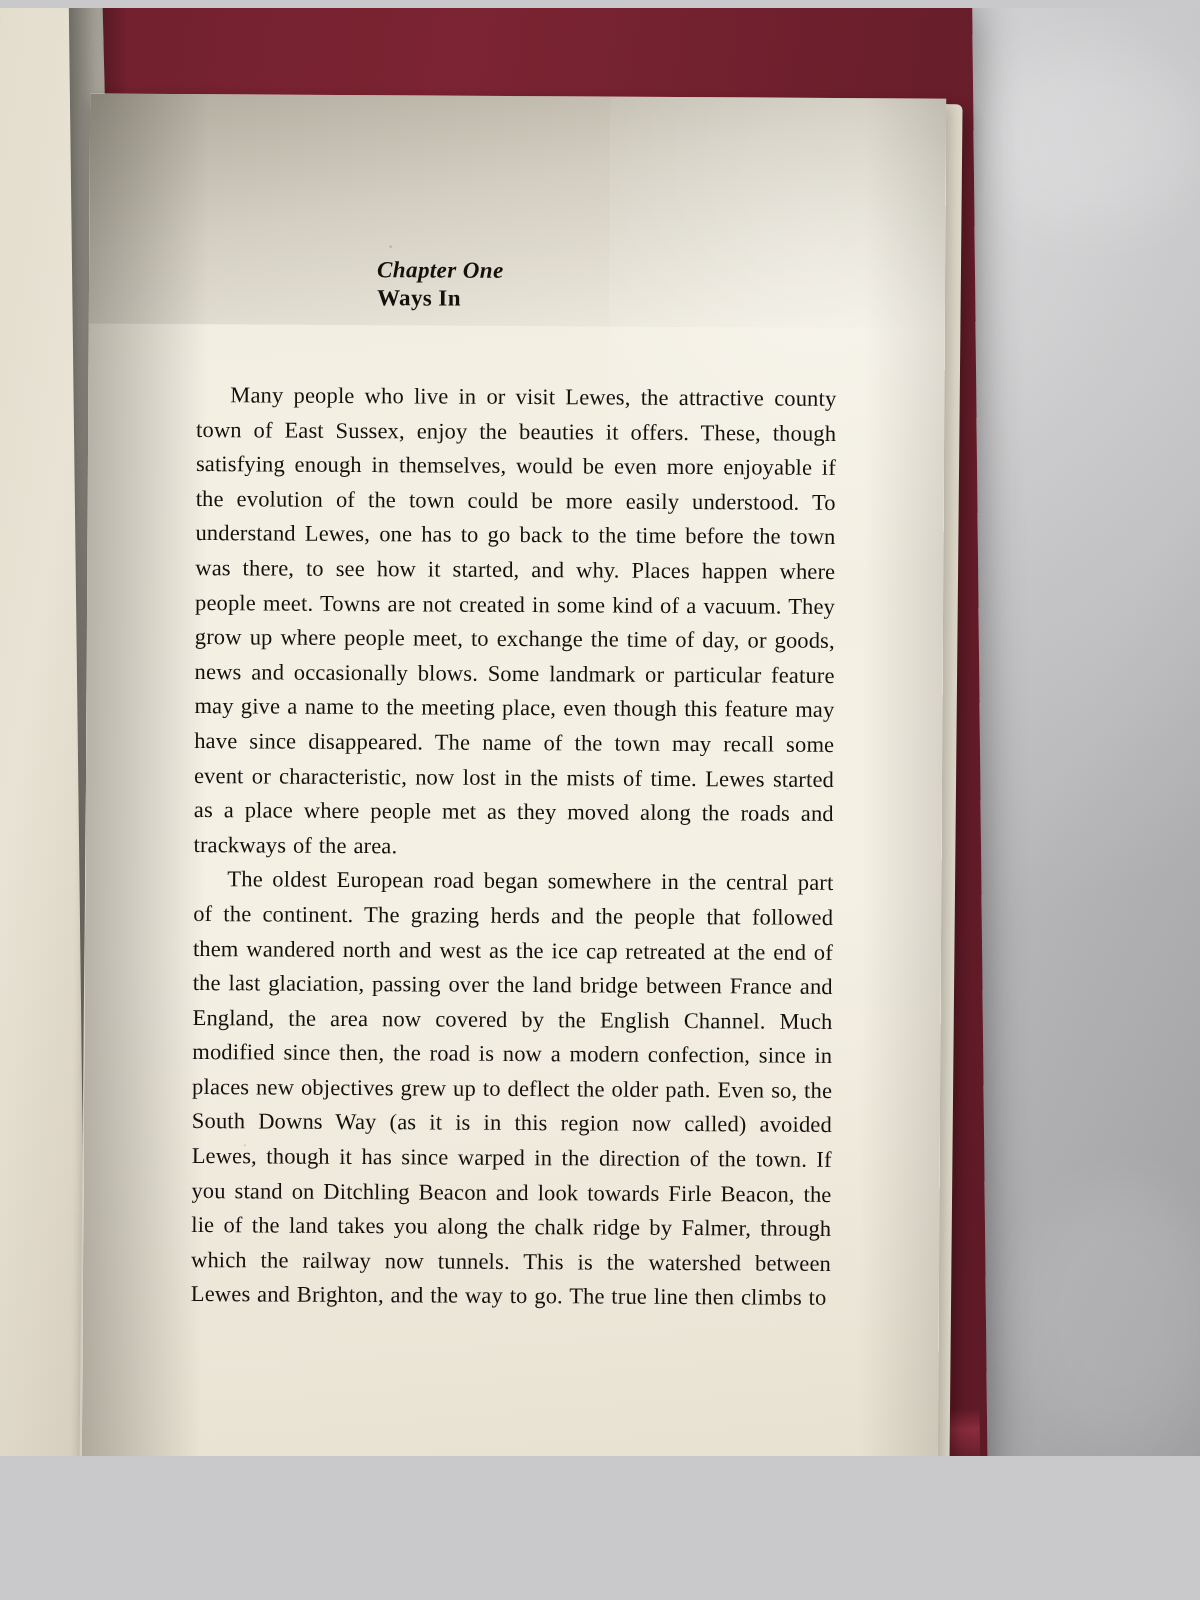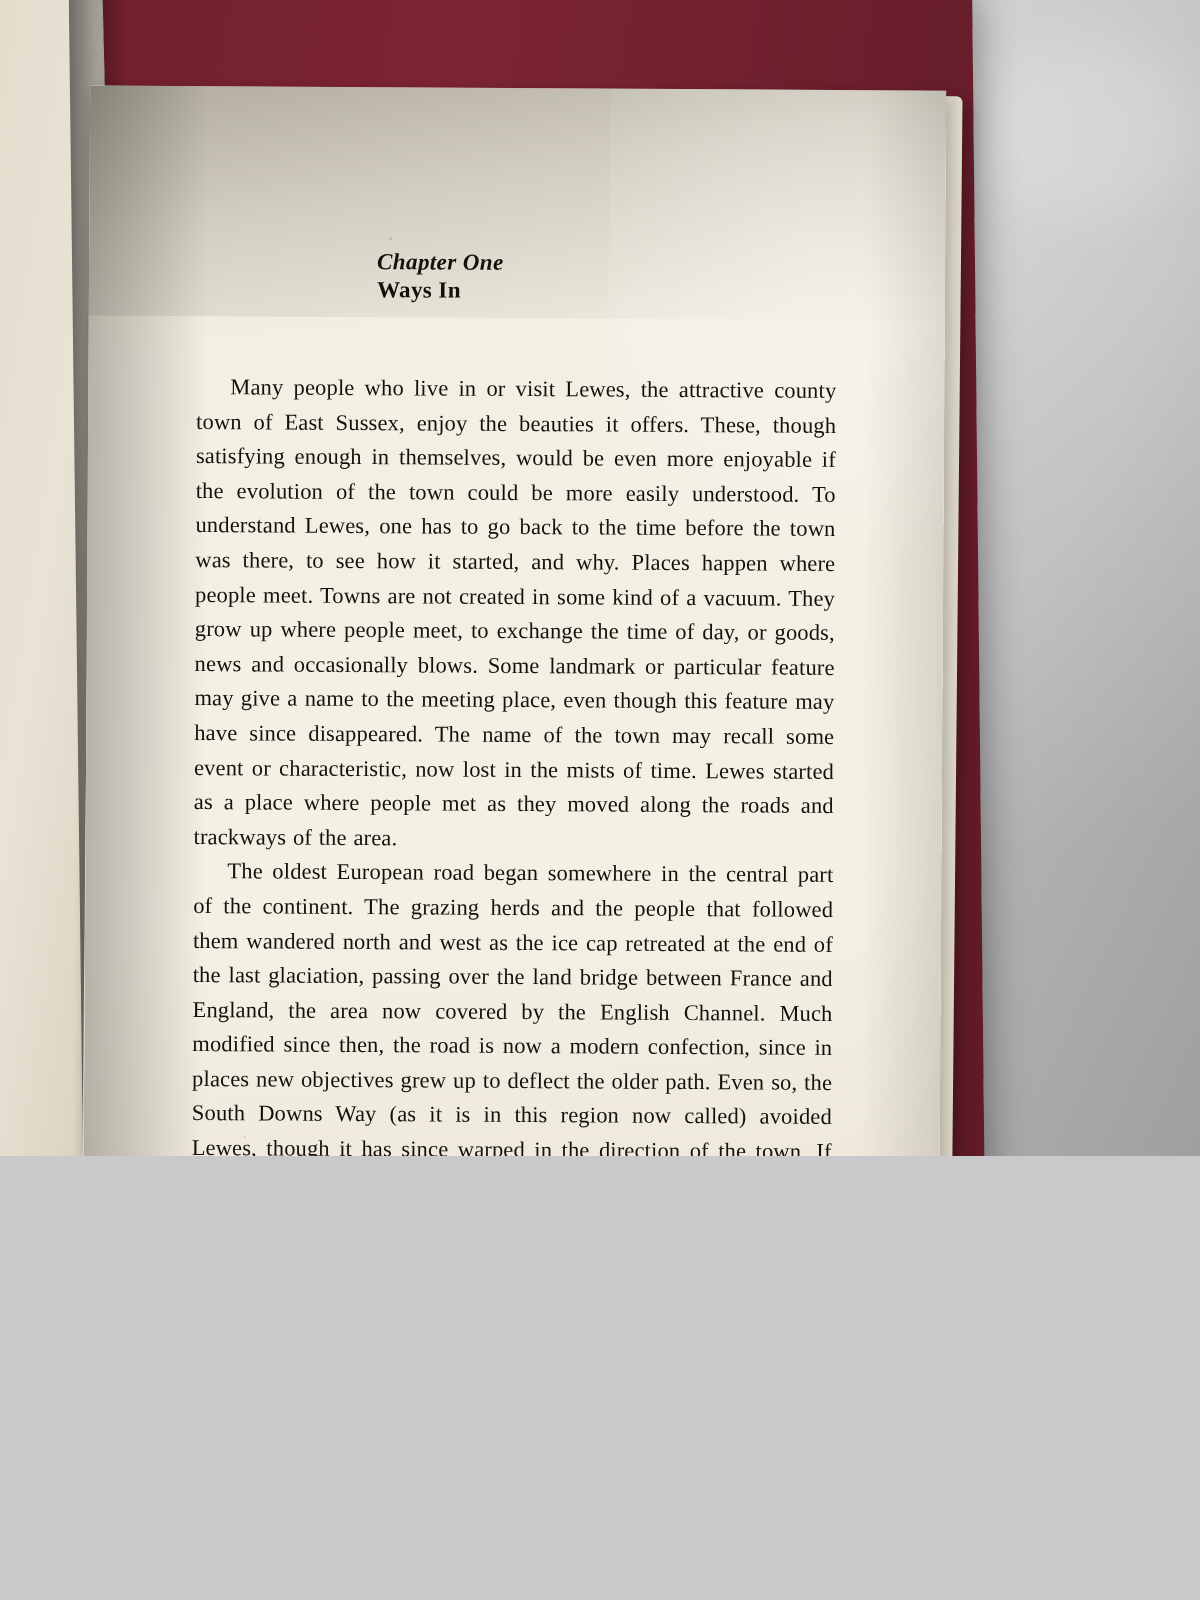--- a/index.html
+++ b/index.html
@@ -3,25 +3,26 @@
 <meta charset="utf-8">
 <style>
   html, body {
     margin: 0;
     padding: 0;
     background: #c9c9cb;
   }
   #scene {
     position: relative;
     width: 1200px;
-    height: 1156px;
+    height: 1448px;
     overflow: hidden;
     background:
       radial-gradient(ellipse 900px 700px at 70% 15%, #e3e3e4 0%, #d2d2d4 45%, #c2c2c5 100%);
     font-family: "Liberation Serif", serif;
+    margin-top: 8px;
   }
 
   
   .backdrop-shade {
     position: absolute;
     inset: 0;
     background:
       linear-gradient(115deg, rgba(120,120,125,0.22) 0%, rgba(255,255,255,0.05) 30%, rgba(0,0,0,0.06) 75%, rgba(0,0,0,0.18) 100%);
     pointer-events: none;
   }

